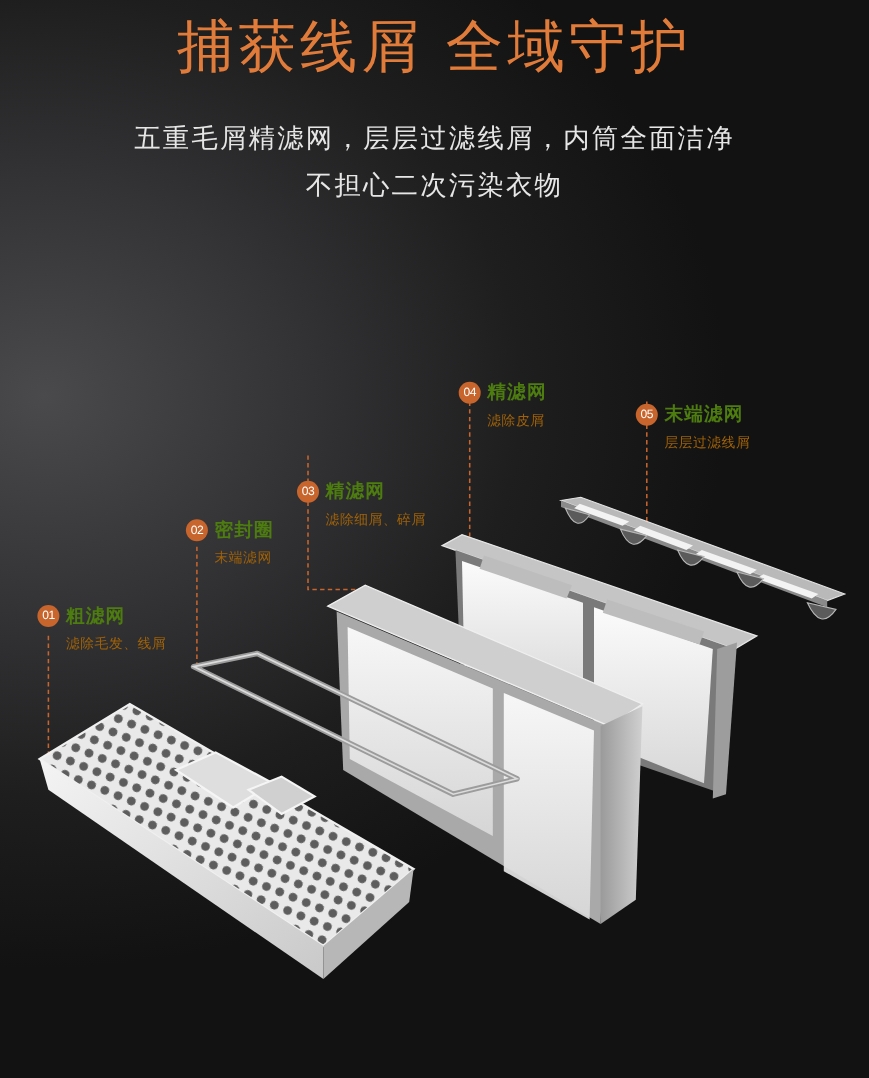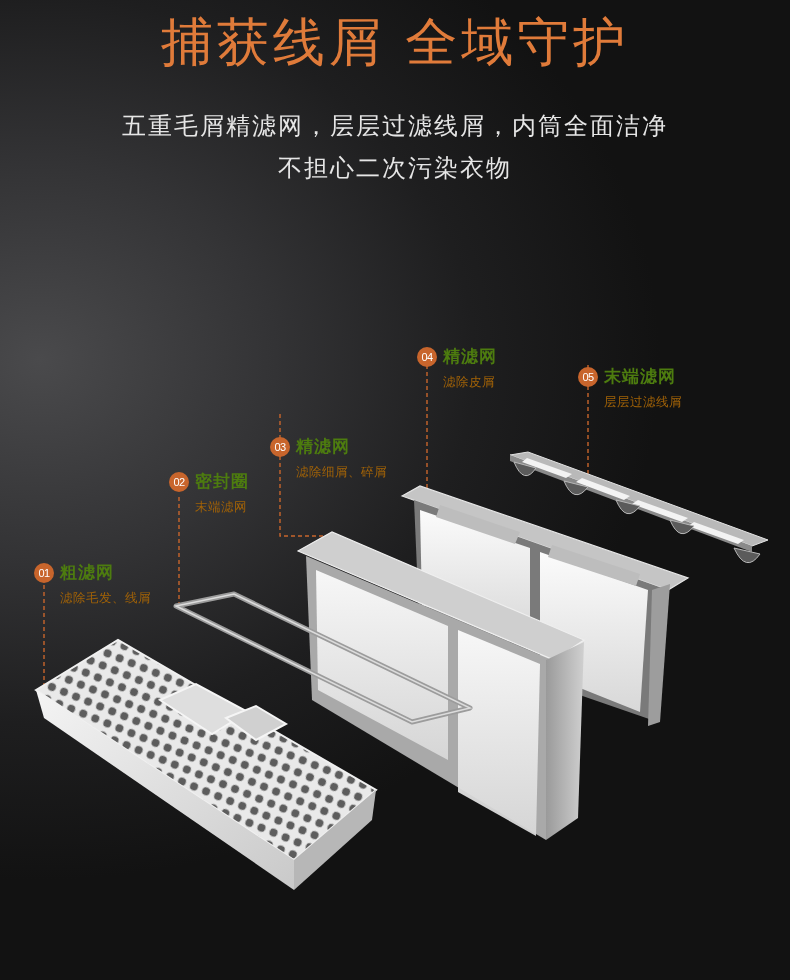--- a/index.html
+++ b/index.html
@@ -112,21 +112,21 @@
 
     <g>
       <polygon points="36,690 118,640 376,790 294,860" fill="url(#holes)" stroke="#f0f0f0" stroke-width="2"></polygon>
       <polygon points="36,690 294,860 294,890 44,718" fill="url(#gWhite)"></polygon>
       <polygon points="294,860 376,790 372,820 294,890" fill="#b7b7b7"></polygon>
       <polygon points="160,700 196,684 248,712 212,734" fill="#dedede" stroke="#f5f5f5" stroke-width="2"></polygon>
       <polygon points="226,718 256,706 286,724 256,740" fill="#d0d0d0" stroke="#f5f5f5" stroke-width="2"></polygon>
     </g>
   </svg>
 
-  <div class="callout" style="left:34px; top:561px;">
+  <div class="callout" style="left:34px; top:548px;">
     <div class="row">
       <span class="badge">01</span>
       <span class="ctitle">粗滤网</span>
     </div>
     <div class="cdesc">滤除毛发、线屑</div>
   </div>
 
   <div class="callout" style="left:169px; top:470px;">
     <div class="row">
       <span class="badge">02</span>

